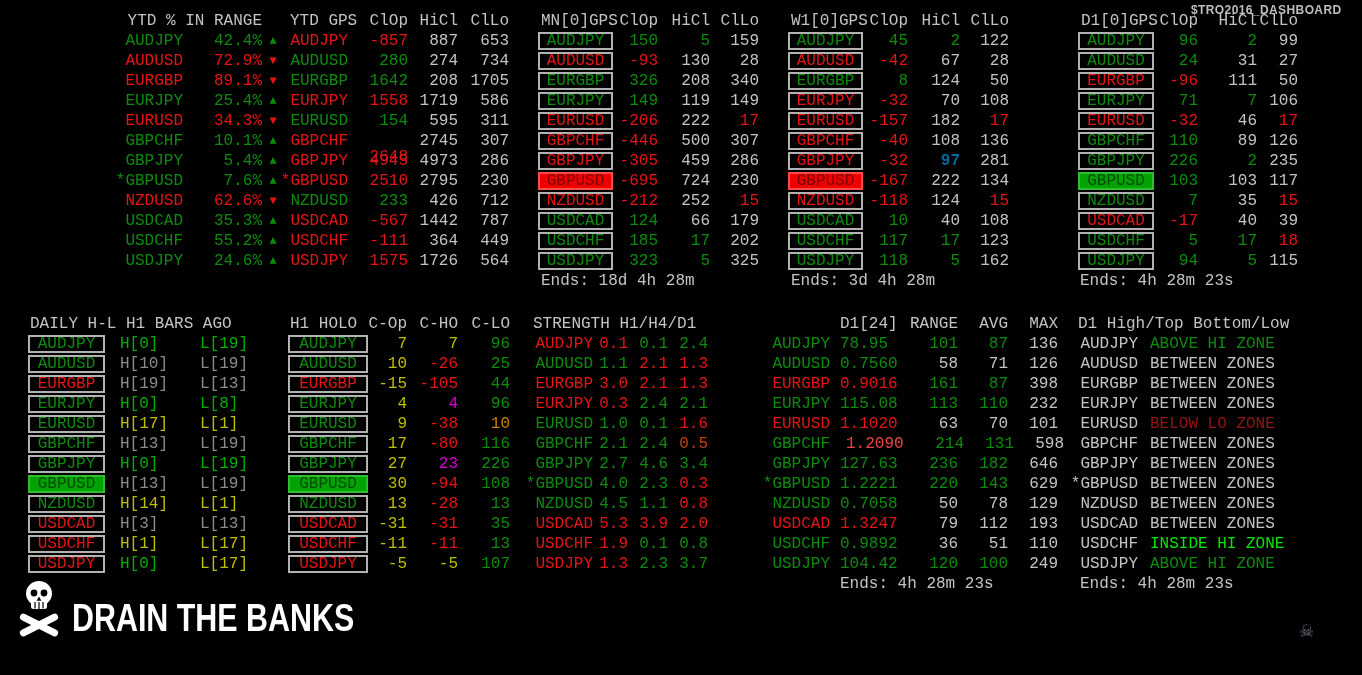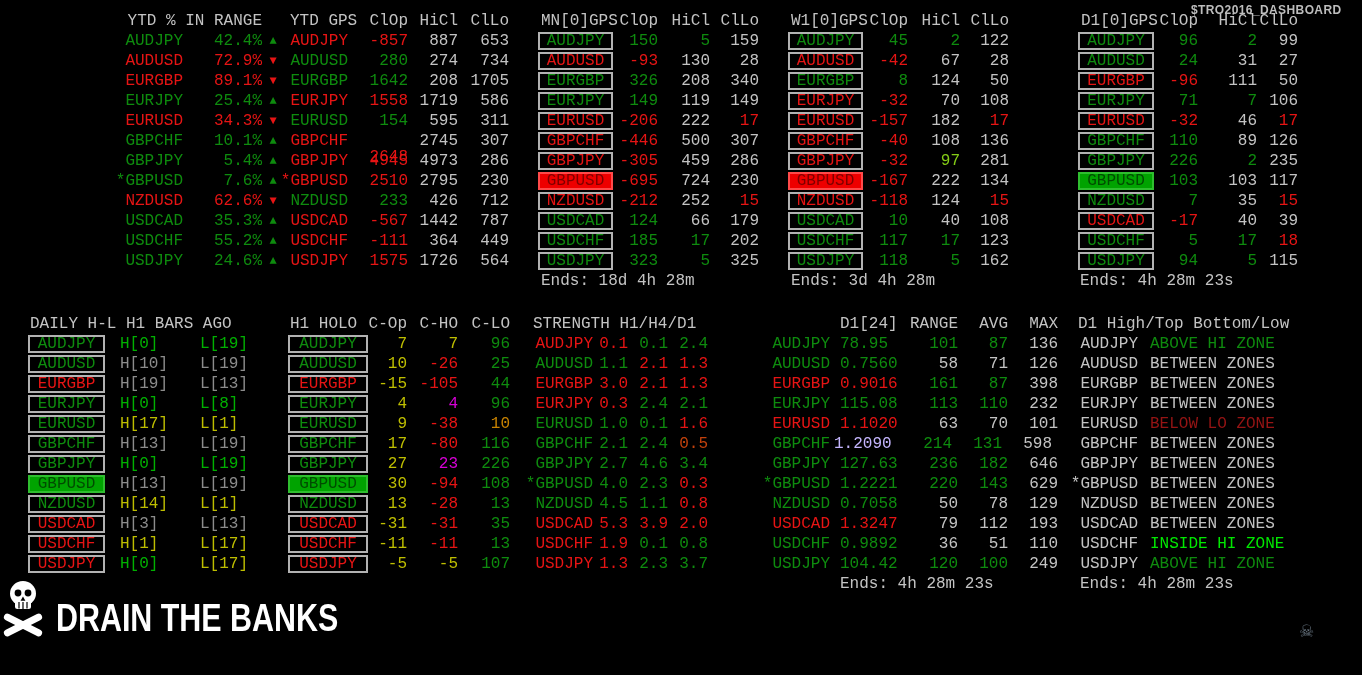--- a/index.html
+++ b/index.html
@@ -25,21 +25,21 @@
     font-size:16px;line-height:14px;white-space:pre;
   }
   .sym.hlR{background:#ee0000;border-color:#ff4a4a;color:#7d0000;}
   .sym.hlG{background:#00a300;border-color:#2fbe2f;color:#004b00;}
   .arrow{font-size:12px;line-height:20px;}
   .title{
     position:absolute;left:1191px;top:3px;
     font-family:"Liberation Sans",sans-serif;
     font-size:12px;font-weight:bold;letter-spacing:0.4px;color:#bdbdbd;
   }
-  .logo{position:absolute;left:2px;top:580px;display:flex;align-items:flex-end;}
+  .logo{position:absolute;left:18px;top:580px;display:flex;align-items:flex-end;}
   .logo svg{flex:none;}
   .logo-text{
     font-family:"Liberation Sans",sans-serif;
     font-size:39px;font-weight:bold;color:#fff;line-height:1;
     margin-left:12px;margin-bottom:1px;
     transform:scaleX(0.78);transform-origin:left bottom;
     white-space:pre;letter-spacing:0px;
   }
   .cursor-skull{
     position:absolute;left:1299px;top:621px;
@@ -202,21 +202,21 @@
     </div>
     <div class="row">
       <div class="sym" style="width: 75px; color: rgb(230, 20, 20);">GBPCHF</div>
       <div class="c right" style="width: 45px; color: rgb(230, 20, 20);">-40</div>
       <div class="c right" style="width: 52px; color: rgb(195, 195, 195);">108</div>
       <div class="c right" style="width: 49px; color: rgb(195, 195, 195);">136</div>
     </div>
     <div class="row">
       <div class="sym" style="width: 75px; color: rgb(230, 20, 20);">GBPJPY</div>
       <div class="c right" style="width: 45px; color: rgb(230, 20, 20);">-32</div>
-      <div class="c right" style="width: 52px; color: #84cc16;">97</div>
+      <div class="c right" style="width: 52px; color: #0369a1; font-weight: bold;">97</div>
       <div class="c right" style="width: 49px; color: rgb(195, 195, 195);">281</div>
     </div>
     <div class="row">
       <div class="sym hlR" style="width: 75px;">GBPUSD</div>
       <div class="c right" style="width: 45px; color: rgb(230, 20, 20);">-167</div>
       <div class="c right" style="width: 52px; color: rgb(195, 195, 195);">222</div>
       <div class="c right" style="width: 49px; color: rgb(195, 195, 195);">134</div>
     </div>
     <div class="row">
       <div class="sym" style="width: 75px; color: rgb(230, 20, 20);">NZDUSD</div>
@@ -734,21 +734,21 @@
     </div>
     <div class="row">
       <div class="c right" style="width: 68px; color: rgb(230, 20, 20);">EURUSD</div>
       <div class="c left" style="width: 68px; margin-left: 10px; color: rgb(230, 20, 20);">1.1020</div>
       <div class="c right" style="width: 50px; color: rgb(195, 195, 195);">63</div>
       <div class="c right" style="width: 50px; color: rgb(195, 195, 195);">70</div>
       <div class="c right" style="width: 50px; color: rgb(195, 195, 195);">101</div>
     </div>
     <div class="row">
       <div class="c right" style="width: 68px; color: rgb(14, 139, 14);">GBPCHF</div>
-      <div class="c left" style="width: 68px; margin-left: 4px; color: #c4b5fd;">1.2090</div>
+      <div class="c left" style="width: 68px; margin-left: 16px; color: #ef4444;">1.2090</div>
       <div class="c right" style="width: 50px; color: rgb(14, 139, 14);">214</div>
       <div class="c right" style="width: 50px; color: rgb(14, 139, 14);">131</div>
       <div class="c right" style="width: 50px; color: rgb(195, 195, 195);">598</div>
     </div>
     <div class="row">
       <div class="c right" style="width: 68px; color: rgb(14, 139, 14);">GBPJPY</div>
       <div class="c left" style="width: 68px; margin-left: 10px; color: rgb(14, 139, 14);">127.63</div>
       <div class="c right" style="width: 50px; color: rgb(14, 139, 14);">236</div>
       <div class="c right" style="width: 50px; color: rgb(14, 139, 14);">182</div>
       <div class="c right" style="width: 50px; color: rgb(195, 195, 195);">646</div>

